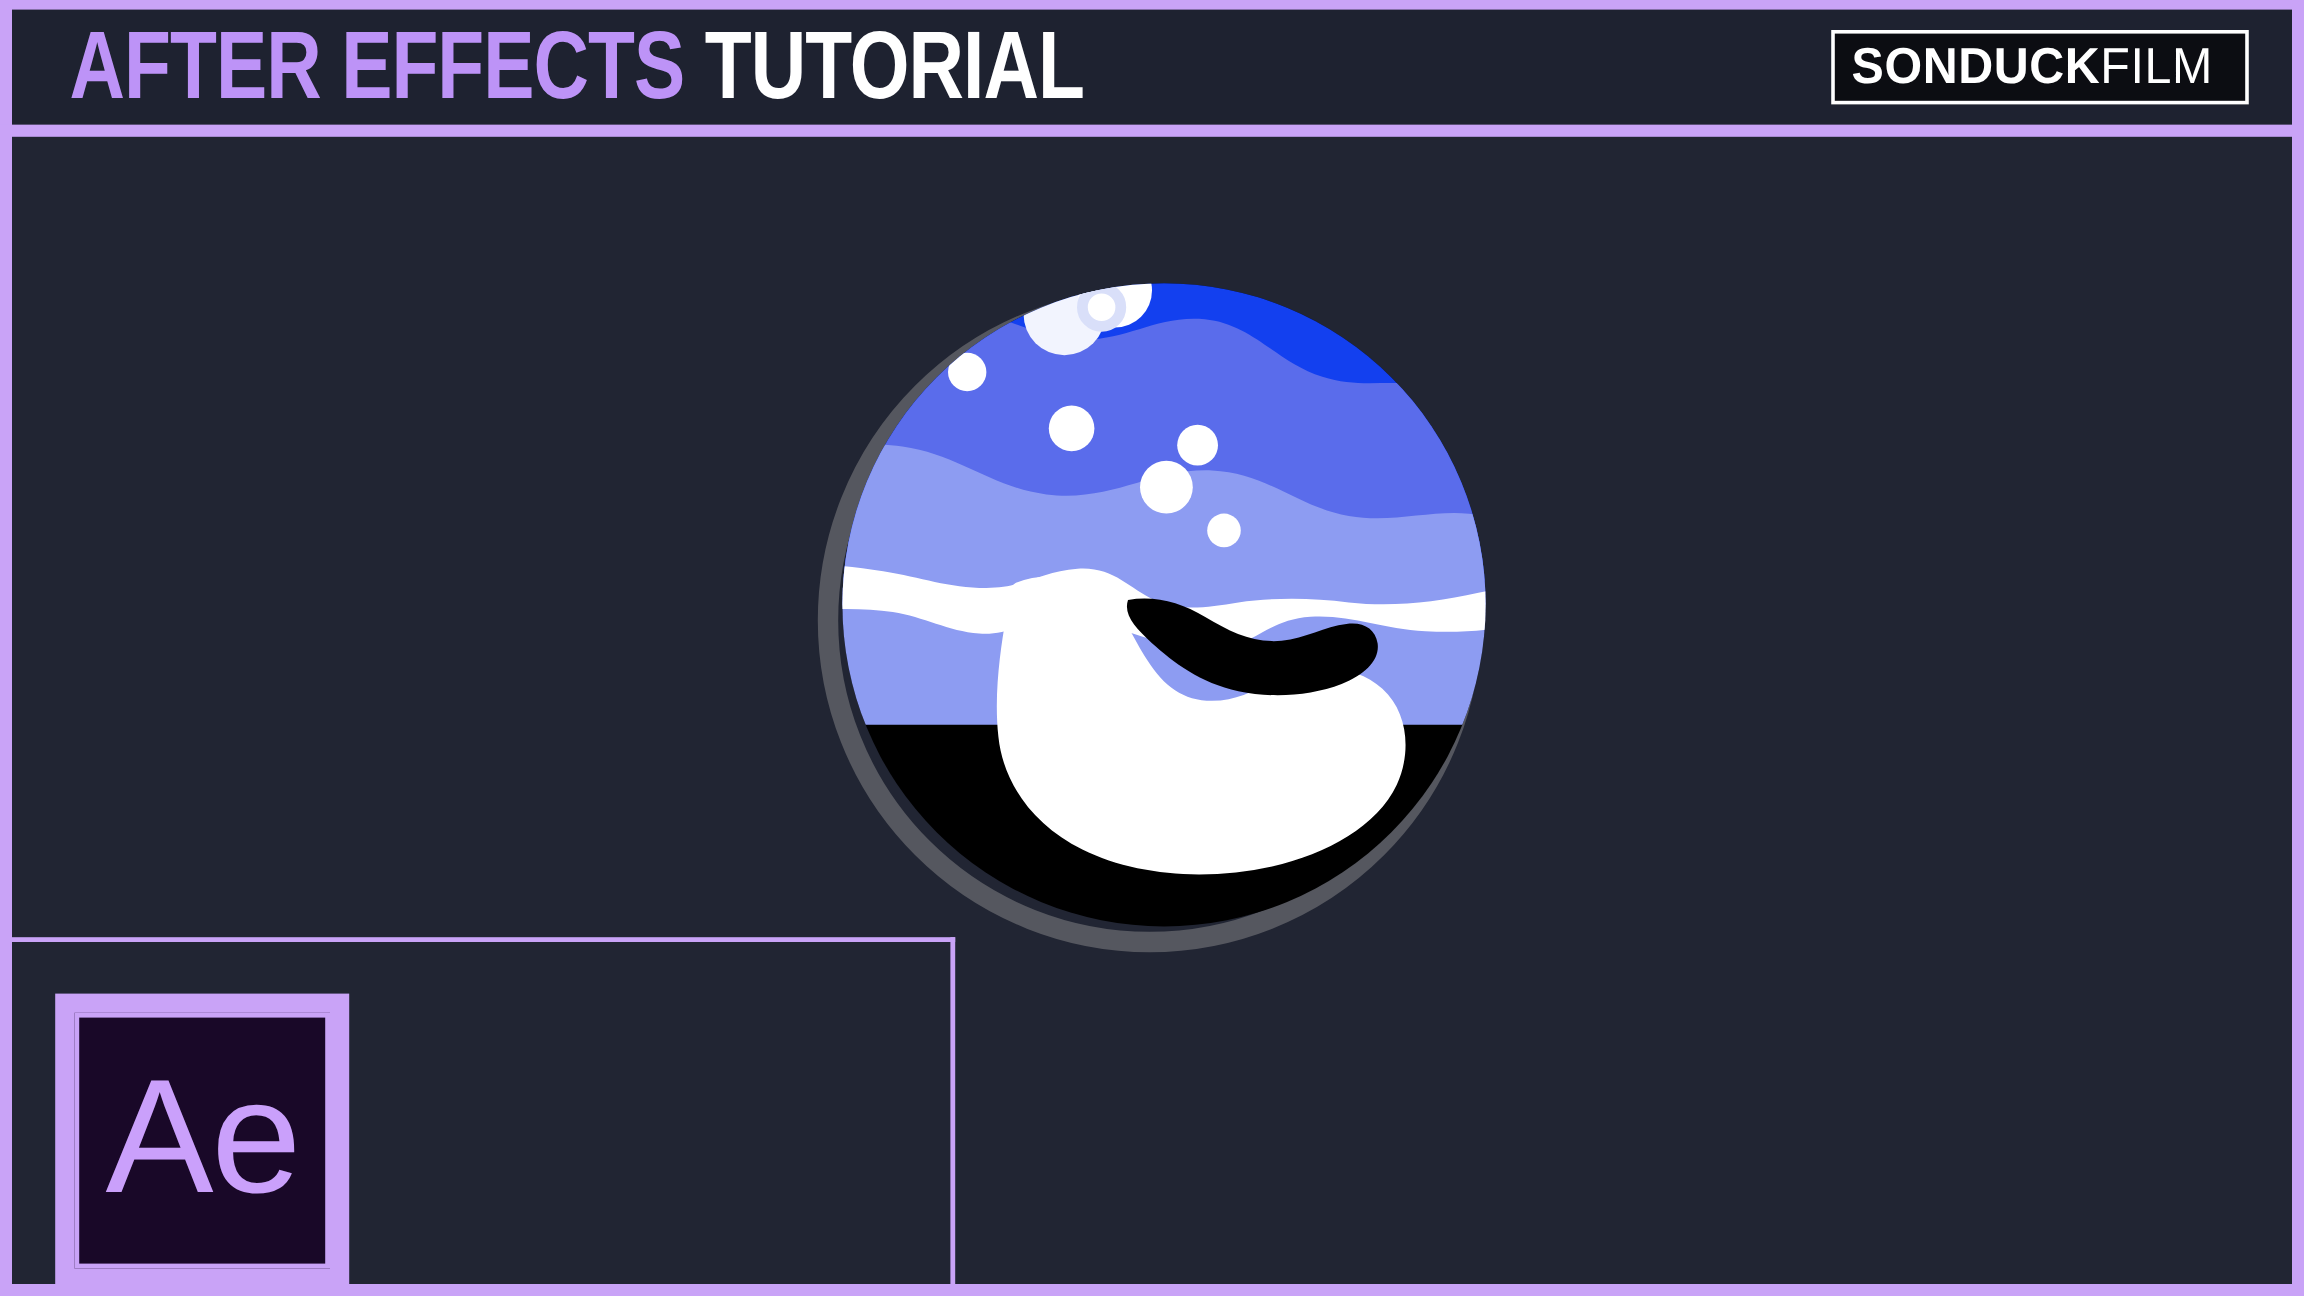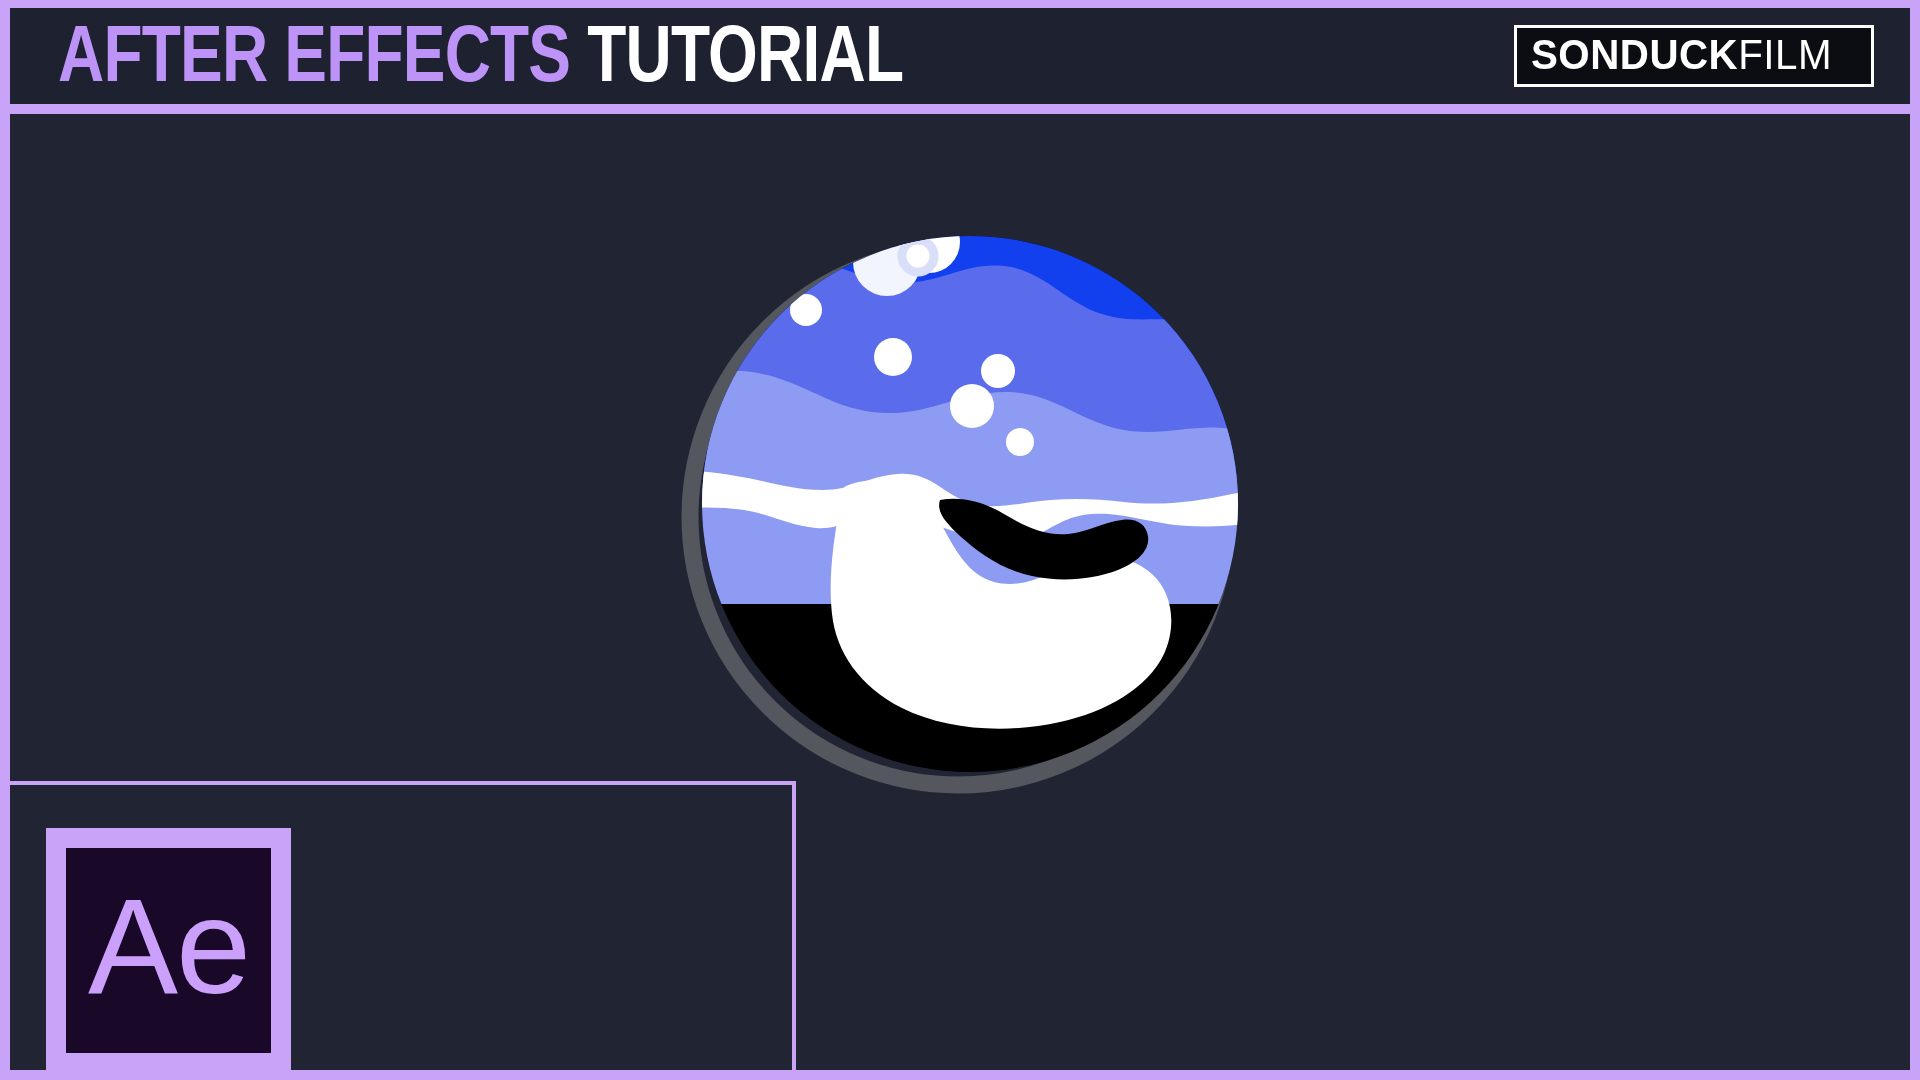--- a/index.html
+++ b/index.html
@@ -39,21 +39,21 @@
   }
   .t-accent{ color:#bd93f7; }
   .t-white { color:#ffffff; }
 
   
   .brand-box{
     position:absolute;
     right:36px; top:50%;
     transform:translateY(-50%);
     border:3px solid #ffffff;
-    padding:6px 26px 8px 14px;
+    padding:6px 14px 8px 14px;
     background:#0c0d12;
     line-height:1;
   }
   .brand-text{
     font-size:42px;
     letter-spacing:.5px;
     white-space:nowrap;
     color:#ffffff;
     display:block;
     transform:scaleX(.96);

